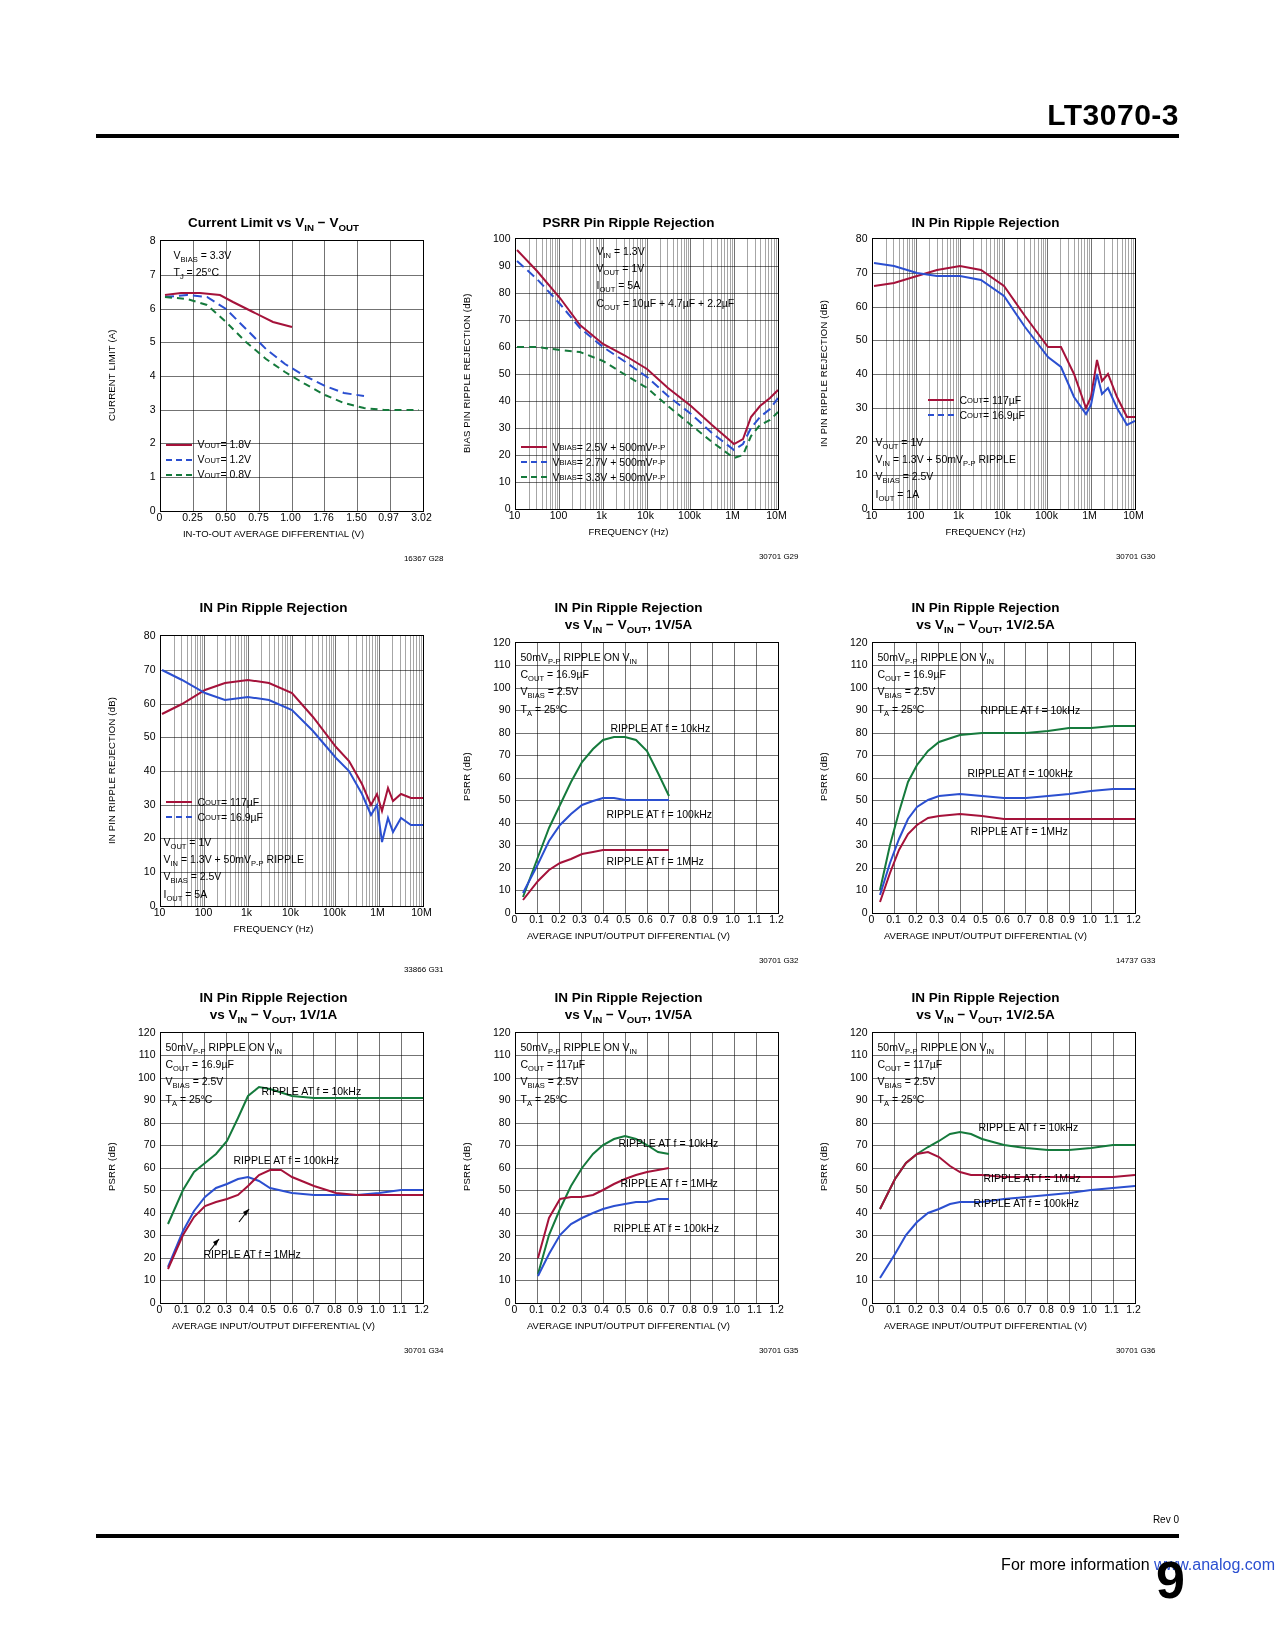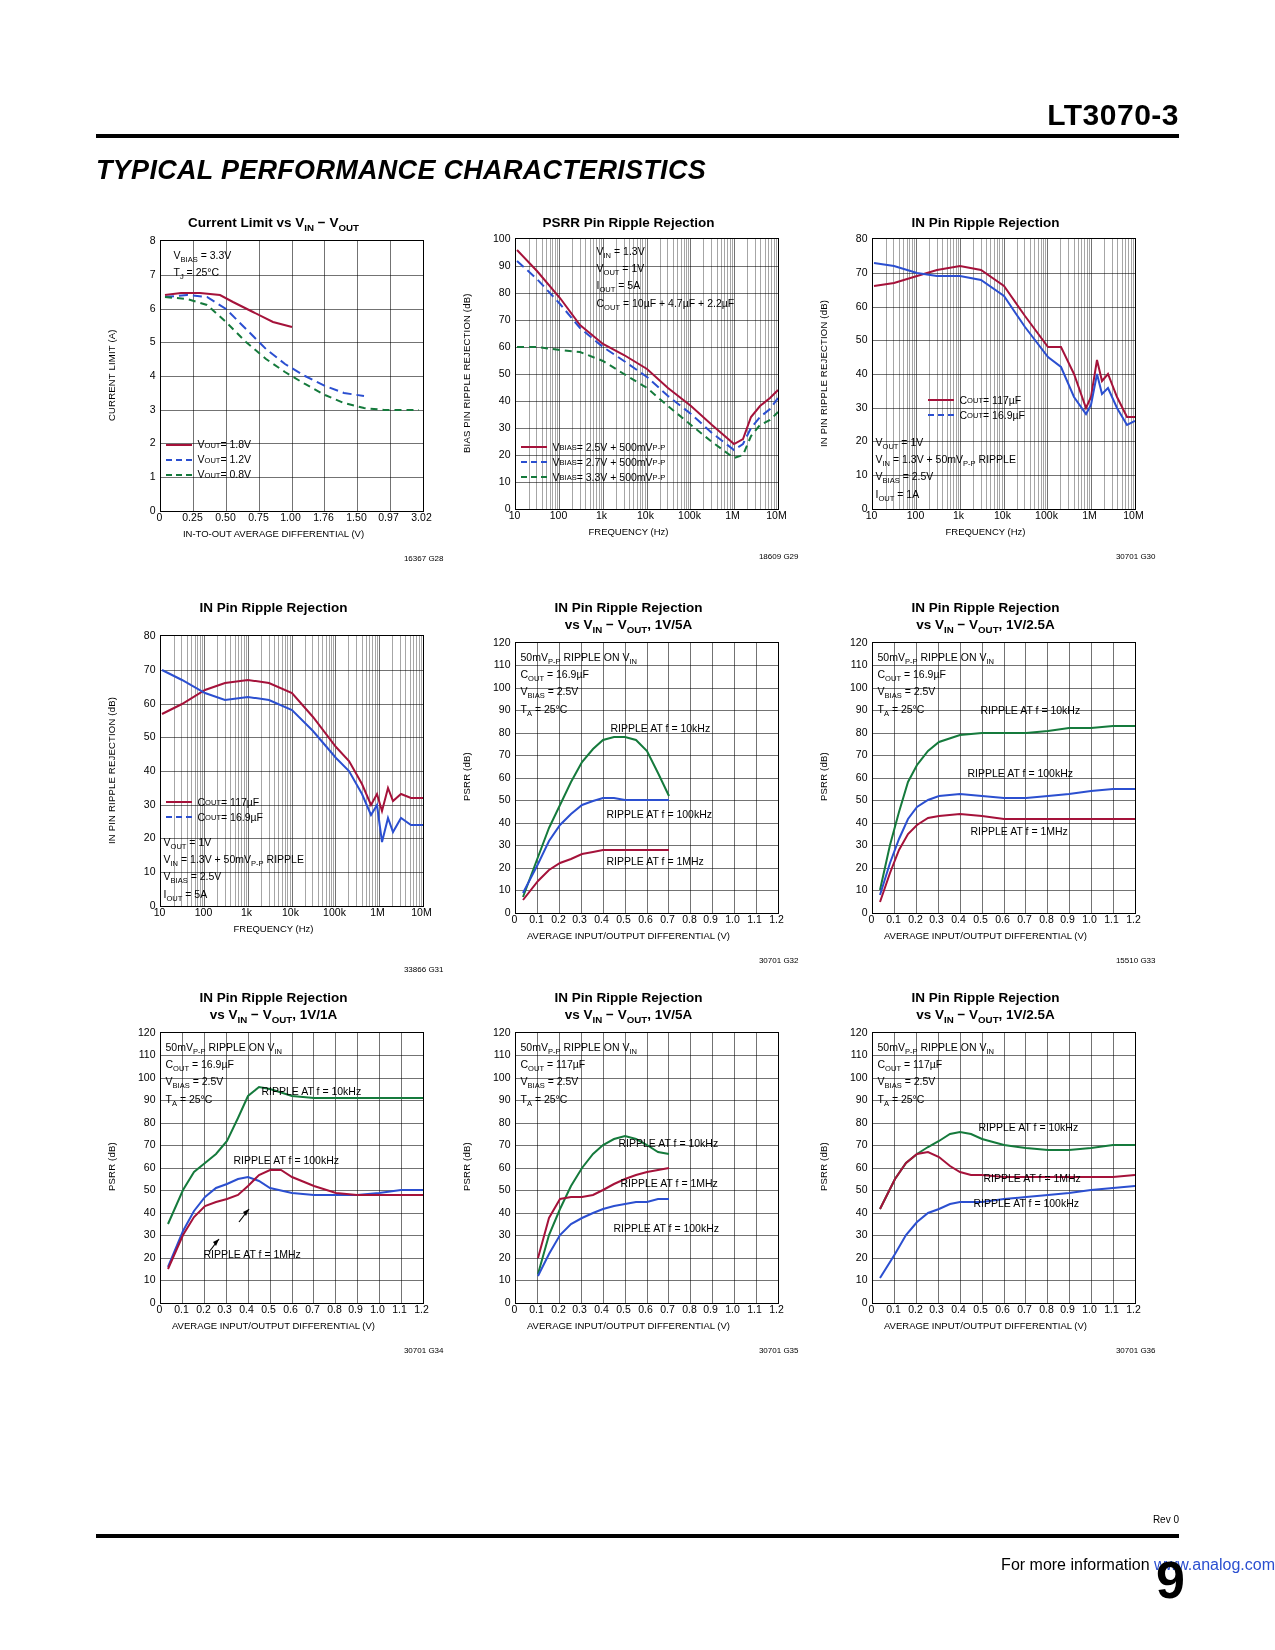--- a/index.html
+++ b/index.html
@@ -51,21 +51,20 @@
   sub{font-size:.72em;}
   svg{position:absolute;left:0;top:0;}
 </style>
 </head>
 <body>
 
 <div class="page">
 
   <div class="part-number">LT3070-3</div>
   <div class="rule-top"></div>
-  <div class="section-title">TYPICAL PERFORMANCE CHARACTERISTICS</div>
 
   <div class="grid">
 
     <div class="row">
 
       <div class="cell c0">
         <div class="chart-title">
           Current Limit vs V<sub>IN</sub> − V<sub>OUT</sub>
         </div>
         <div class="plotwrap">
@@ -223,21 +222,21 @@
           </div>
           <div class="note" style="left:138px;top:6px;">
             V<sub>IN</sub> = 1.3V<br>V<sub>OUT</sub> = 1V<br>I<sub>OUT</sub> = 5A<br>C<sub>OUT</sub> = 10µF + 4.7µF + 2.2µF
           </div>
           <div class="legend" style="left:62px;top:202px;">
             <div class="lrow"><span class="swatch" style="border-top-color:#a5123a"></span>V<sub>BIAS</sub> = 2.5V + 500mV<sub>P-P</sub></div>
             <div class="lrow"><span class="swatch" style="border-top-color:#2b4fd0;border-top-style:dashed"></span>V<sub>BIAS</sub> = 2.7V + 500mV<sub>P-P</sub></div>
             <div class="lrow"><span class="swatch" style="border-top-color:#157a3c;border-top-style:dashed"></span>V<sub>BIAS</sub> = 3.3V + 500mV<sub>P-P</sub></div>
           </div>
           <div class="xaxis-label">FREQUENCY (Hz)</div>
-          <div class="gid">18609 G29</div>
+          <div class="gid">30701 G29</div>
         </div>
       </div>
 
       <div class="cell c2">
         <div class="chart-title">IN Pin Ripple Rejection</div>
         <div class="plotwrap">
           <div class="yaxis-label">IN PIN RIPPLE REJECTION (dB)</div>
           <div class="ylabels">
             <span style="top:270px">0</span>
               <span style="top:236px">10</span>
@@ -584,21 +583,21 @@
               <span style="left:240px">1.1</span>
             <span style="left:262px">1.2</span>
           </div>
           <div class="note" style="left:62px;top:8px;">
             50mV<sub>P-P</sub> RIPPLE ON V<sub>IN</sub><br>C<sub>OUT</sub> = 16.9µF<br>V<sub>BIAS</sub> = 2.5V<br>T<sub>A</sub> = 25°C
           </div>
           <div class="anno" style="left:165px;top:62px;">RIPPLE AT f = 10kHz</div>
           <div class="anno" style="left:152px;top:125px;">RIPPLE AT f = 100kHz</div>
           <div class="anno" style="left:155px;top:183px;">RIPPLE AT f = 1MHz</div>
           <div class="xaxis-label">AVERAGE INPUT/OUTPUT DIFFERENTIAL (V)</div>
-          <div class="gid">15510 G33</div>
+          <div class="gid">14737 G33</div>
         </div>
       </div>
     </div>
 
     <div class="row" style="height:385px">
 
       <div class="cell c0">
         <div class="chart-title">
           <span>IN Pin Ripple Rejection</span><br>
           vs V<sub>IN</sub> − V<sub>OUT</sub>, 1V/1A

